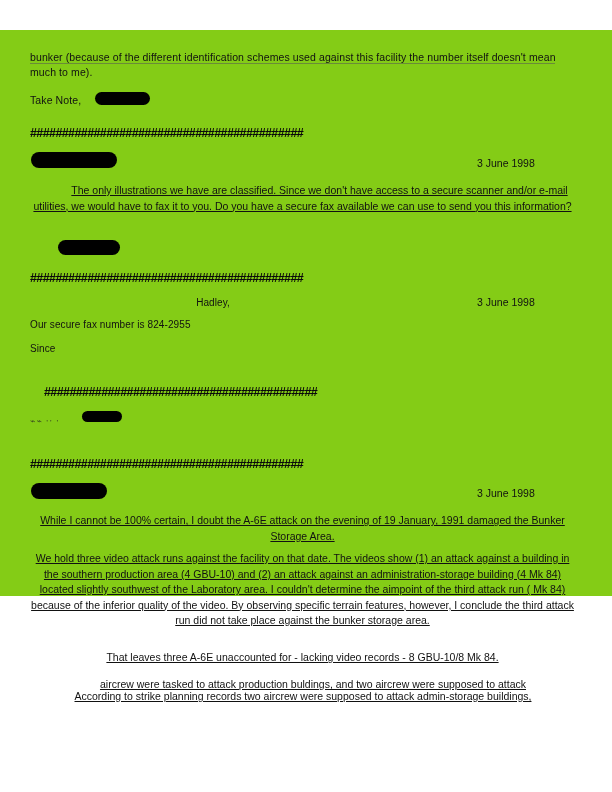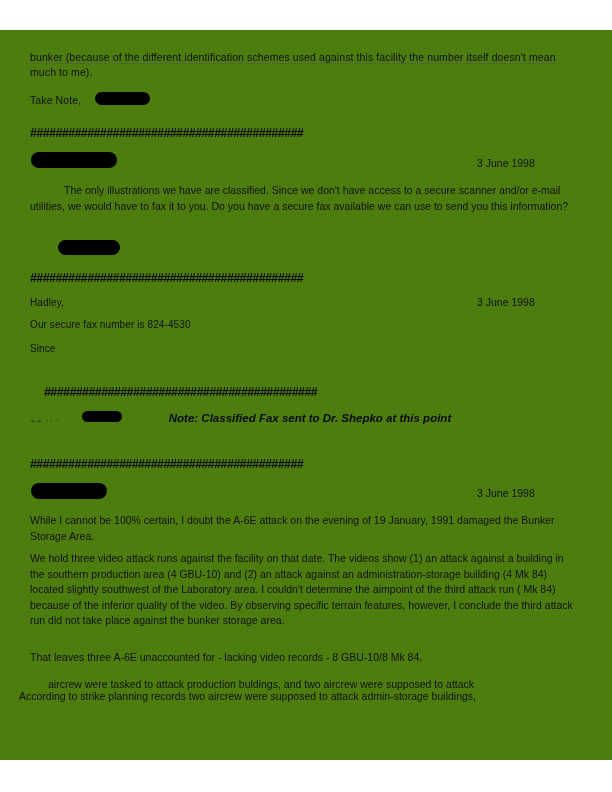--- a/index.html
+++ b/index.html
@@ -11,22 +11,22 @@
     height: 792px;
     background: #ffffff;
     font-family: "Liberation Sans", sans-serif;
     color: #000000;
     overflow: hidden;
     position: relative;
   }
   .page {
     position: relative;
     width: 612px;
-    height: 760px;
-    background: #4d7c0f;
+    height: 596px;
+    background: #84cc16;
   }
   
   .scan-edge-top {
     position: absolute;
     top: 0; left: 0; right: 0;
     height: 30px;
     background: #ffffff;
   }
   .content {
     position: absolute;
@@ -85,21 +85,22 @@
     font-size: 9px;
     letter-spacing: 1px;
     opacity: 0.75;
     font-family: "Liberation Serif", serif;
   }
   .para {
     position: absolute;
     font-size: 10.5px;
     line-height: 15.5px;
     color: #111;
-    text-align: left;
+    text-align: center;
+    text-decoration: underline;
   }
   .indent {
     text-indent: 34px;
   }
   .strike-line {
     position: absolute;
     height: 1px;
     background: #555;
     opacity: 0.55;
   }
@@ -122,45 +123,44 @@
 
     <div class="redaction r2" style="left:31px; top:152px; width:86px; height:16px;"></div>
     <div class="date" style="left:452px; top:157px;">3 June 1998</div>
 
     <div class="para indent" style="left:30px; top:183px; width:545px;">The only illustrations we have are classified.  Since we don't have access to a secure scanner and/or e-mail utilities, we would have to fax it to you.  Do you have a secure fax available we can use to send you this information?</div>
 
     <div class="redaction r2" style="left:58px; top:240px; width:62px; height:15px;"></div>
 
     <div class="sep" style="left:30px; top:271px;">###########################################</div>
 
-    <div class="blk small" style="left:30px; top:296px; width:200px;">Hadley,</div>
+    <div class="blk small" style="left:30px; top:296px; width:200px;text-align:right;">Hadley,</div>
     <div class="date" style="left:452px; top:296px;">3 June 1998</div>
 
-    <div class="blk small" style="left:30px; top:318px; width:400px;">Our secure fax number is 824-4530</div>
+    <div class="blk small" style="left:30px; top:318px; width:400px;">Our secure fax number is 824-2955</div>
 
     <div class="blk small" style="left:30px; top:342px; width:200px;">Since</div>
 
     <div class="sep" style="left:44px; top:385px;">###########################################</div>
 
     <div class="smudge" style="left:30px; top:414px;">⌁⌁ ⸱⸱ ⸱</div>
     <div class="redaction" style="left:82px; top:411px; width:40px; height:11px;"></div>
 
     <div class="note" style="left:140px; top:410px; width:340px;">
-      <div>Note: Classified Fax sent to Dr. Shepko at this point</div>
     </div>
 
     <div class="sep" style="left:30px; top:457px;">###########################################</div>
 
     <div class="redaction r2" style="left:31px; top:483px; width:76px; height:16px;"></div>
     <div class="date" style="left:452px; top:487px;">3 June 1998</div>
 
     <div class="para" style="left:30px; top:513px; width:545px;">While I cannot be 100% certain, I doubt the A-6E attack on the evening of 19 January, 1991 damaged the Bunker Storage Area.</div>
 
     <div class="para" style="left:30px; top:551px; width:545px;">We hold three video attack runs against the facility on that date. The videos show (1) an attack against a building in the southern production area (4 GBU-10) and (2) an attack against an administration-storage building (4 Mk 84) located slightly southwest of the Laboratory area. I couldn't determine the aimpoint of the third attack run ( Mk 84) because of the inferior quality of the video. By observing specific terrain features, however,  I conclude the third attack run did not take place against the bunker storage area.</div>
 
     <div class="para" style="left:30px; top:650px; width:545px;">That leaves three A-6E unaccounted for - lacking video records - 8 GBU-10/8 Mk 84.</div>
 
-    <div class="para" style="left:19px; top:689px; width:550px;">According to strike planning records two aircrew were supposed to attack admin-storage buildings,</div>
+    <div class="para" style="left:28px; top:689px; width:550px;">According to strike planning records two aircrew were supposed to attack admin-storage buildings,</div>
 
     <div class="para" style="left:48px; top:677px; width:530px;">aircrew were tasked to attack  production buldings, and  two aircrew were supposed to attack</div>
 
   </div>
 </div>
 
 </body></html>

